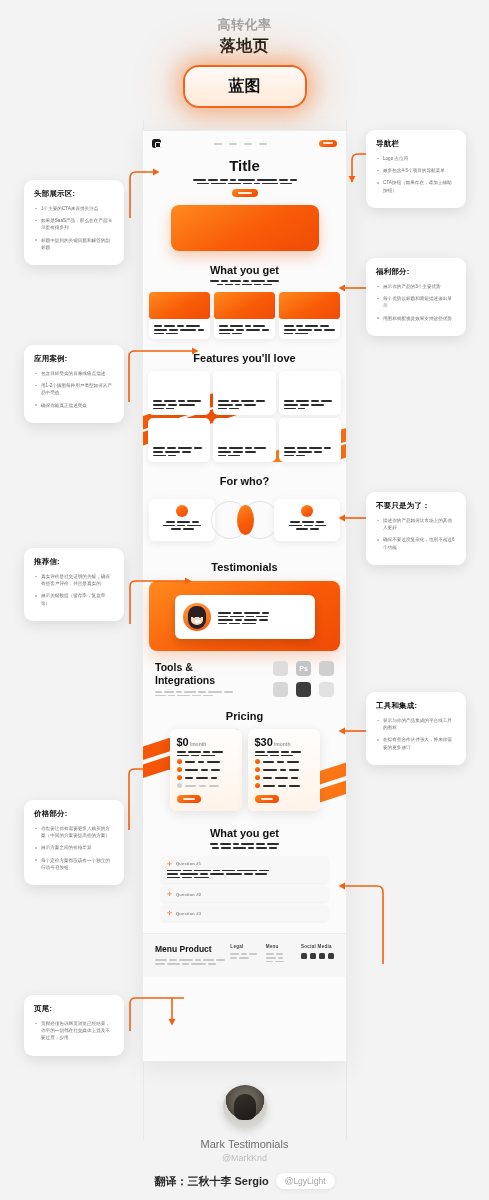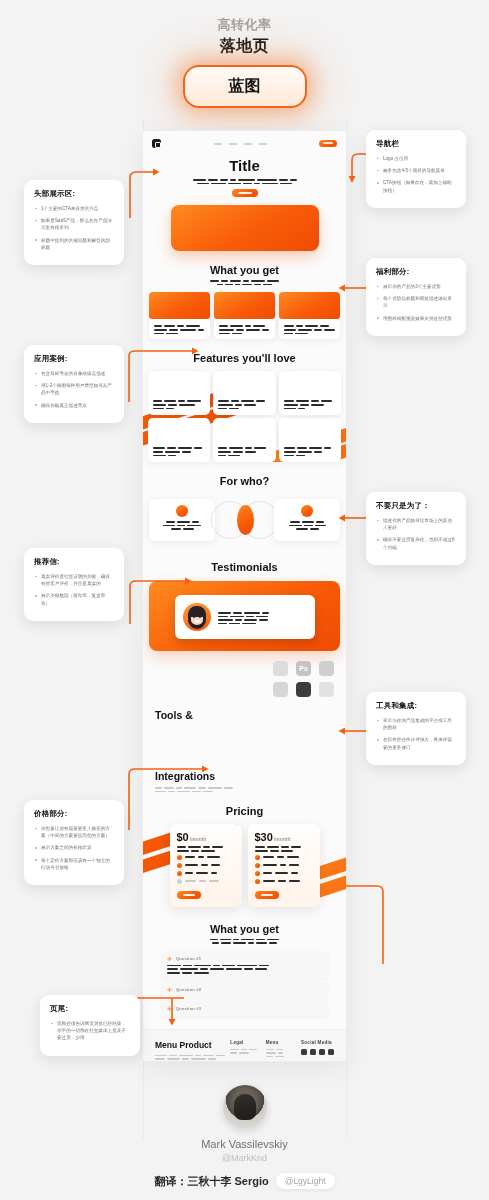--- a/index.html
+++ b/index.html
@@ -84,21 +84,21 @@
   .avatar{width:28px;height:28px;border-radius:50%;flex:0 0 28px;position:relative;overflow:hidden;background:linear-gradient(160deg,#ff9b3d,#f4590a);}
   .av-hair{position:absolute;left:5px;top:3px;width:18px;height:11px;background:#2a2024;border-radius:9px 9px 3px 3px;}
   .av-face{position:absolute;left:7px;top:8px;width:14px;height:16px;background:#f6d9c2;border-radius:7px 7px 8px 8px;}
   .av-eye{position:absolute;top:13px;width:2px;height:2px;background:#2a2024;border-radius:50%;}
   .av-eye.l{left:10px;}.av-eye.r{left:16px;}
   .av-mouth{position:absolute;left:11.5px;top:17px;width:5px;height:3px;background:#fff;border-radius:0 0 4px 4px;}
   .av-beard{position:absolute;left:5px;top:12px;width:18px;height:14px;border-radius:0 0 10px 10px;border-bottom:4px solid #2a2024;border-left:3px solid #2a2024;border-right:3px solid #2a2024;box-sizing:border-box;}
 
   
   .tools{display:flex;align-items:flex-start;justify-content:space-between;padding:10px 12px 0;}
-  .toolsH{font-size:10.5px;font-weight:700;color:#111;line-height:13px;margin-top:48px;}
+  .toolsH{font-size:10.5px;font-weight:700;color:#111;line-height:13px;}
   .ticons{display:grid;grid-template-columns:repeat(3,15px);gap:6px 8px;}
   .ticon{width:15px;height:15px;border-radius:4px;display:flex;align-items:center;justify-content:center;font-size:7px;font-weight:700;color:#fff;}
 
   
   .prow{display:flex;gap:6px;justify-content:center;margin-top:7px;position:relative;z-index:2;}
   .pcard{width:72px;background:linear-gradient(170deg,#ffffff 0%,#fff3e9 100%);border-radius:7px;padding:7px 7px 8px;box-shadow:0 3px 12px rgba(0,0,0,.1);}
   .price{font-size:11px;font-weight:700;color:#111;}
   .price small{font-size:5px;color:#9a9a9a;font-weight:700;margin-left:1px;}
   .pitem{display:flex;align-items:center;gap:3px;margin-top:3px;}
   .pdot{width:5px;height:5px;border-radius:50%;flex:0 0 5px;}
@@ -836,21 +836,21 @@
     </ul>
   </div>
   <div class="anno" style="left:24px;top:800px;width:100px;">
     <h4>价格部分:</h4>
     <ul>
       <li>你也要让你有需要更多人购买的方案（中间的方案要提高些的方案）</li>
       <li>展示方案之间的价格差异</li>
       <li>每个定价方案都应该有一个独立的行动号召按钮</li>
     </ul>
   </div>
-  <div class="anno" style="left:40px;top:995px;width:100px;">
+  <div class="anno" style="left:24px;top:995px;width:100px;">
     <h4>页尾:</h4>
     <ul>
       <li>页脚必须告诉网页浏览已经结束，你平的一切都在社交媒体上提及不要过度，少用</li>
     </ul>
   </div>
 
   <div class="anno" style="left:366px;top:130px;width:100px;">
     <h4>导航栏</h4>
     <ul>
       <li>Logo 占位符</li>
@@ -876,21 +876,21 @@
   <div class="anno" style="left:366px;top:692px;width:100px;">
     <h4>工具和集成:</h4>
     <ul>
       <li>显示与你的产品集成的平台或工具的图标</li>
       <li>在得有些合作伙伴强大，将来你需要的更多修订</li>
     </ul>
   </div>
 
   <div class="author">
     <div class="ava"></div>
-    <div class="aname">Mark Vassilevskiy</div>
+    <div class="aname">Mark Testimonials</div>
     <div class="ahandle">@MarkKnd</div>
     <div class="trans">
       <span class="tl2">翻译：三秋十李 Sergio</span>
       <span class="chip">@LgyLight</span>
     </div>
   </div>
 
 </div>
 
 </body></html>

